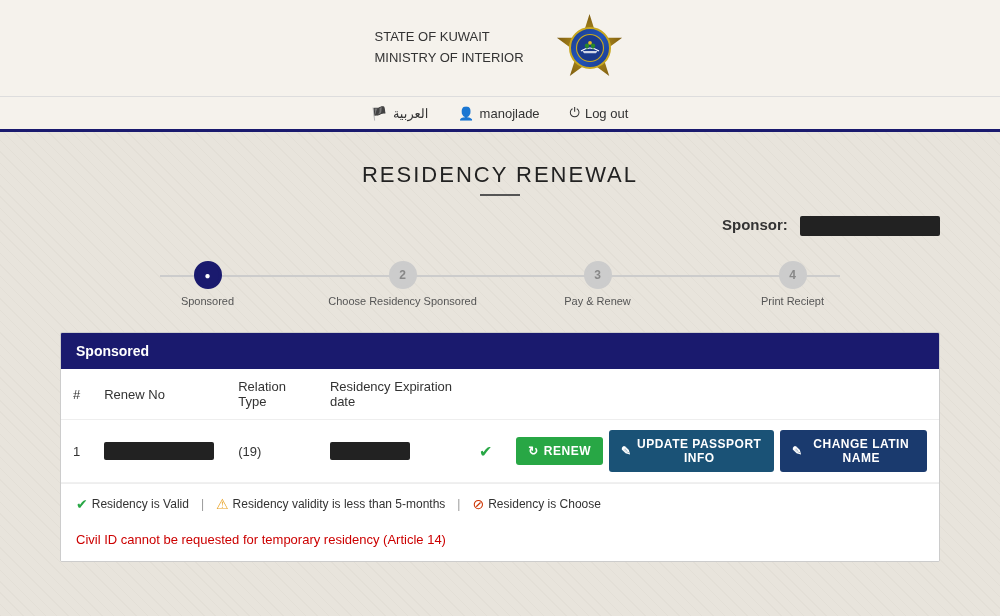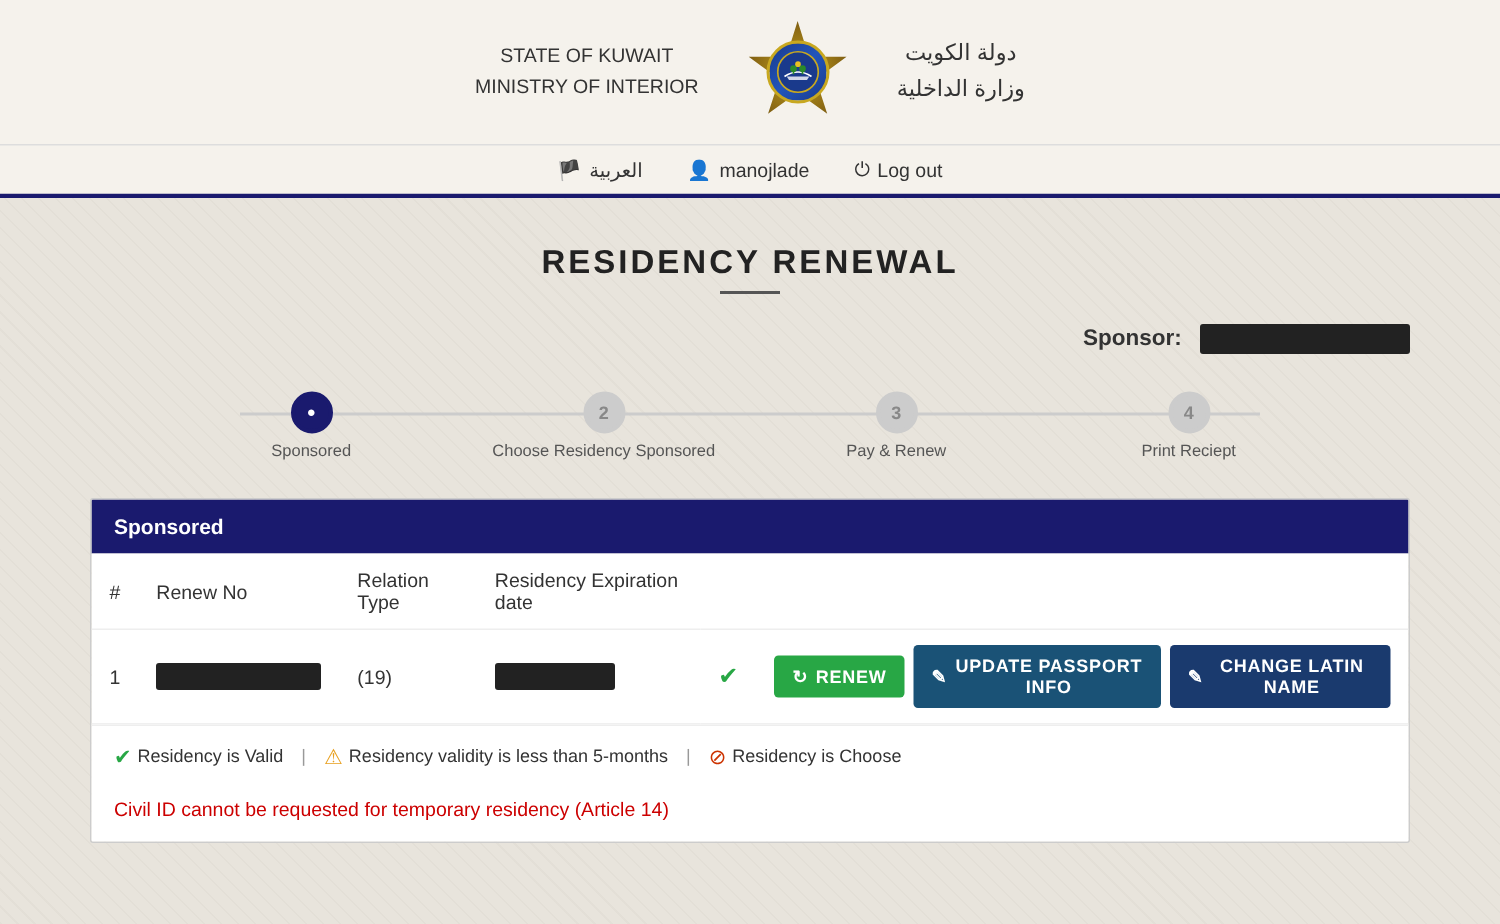--- a/index.html
+++ b/index.html
@@ -28,21 +28,20 @@
 
     .header-top {
       display: flex;
       align-items: center;
       justify-content: center;
       gap: 30px;
       padding-bottom: 12px;
     }
 
     .header-left, .header-right {
-      text-align: center;
       font-size: 13px;
       color: #333;
       line-height: 1.6;
     }
 
     .header-right {
       font-family: 'Arial', sans-serif;
       direction: rtl;
       font-size: 15px;
     }
@@ -107,21 +106,21 @@
     
     .main-content {
       padding: 30px 20px;
       max-width: 920px;
       margin: 0 auto;
     }
 
     .page-title {
       text-align: center;
       font-size: 22px;
-      font-weight: bold;
+      font-weight: normal;
       letter-spacing: 2px;
       color: #222;
       margin-bottom: 6px;
     }
 
     .title-underline {
       width: 40px;
       height: 2px;
       background: #555;
       margin: 0 auto 20px auto;
@@ -362,24 +361,20 @@
           <line x1="16" y1="22" x2="16" y2="18" stroke="#2a8a2a" stroke-width="1.5"></line>
           <line x1="24" y1="22" x2="24" y2="18" stroke="#2a8a2a" stroke-width="1.5"></line>
           <circle cx="16" cy="17" r="3" fill="#2a8a2a"></circle>
           <circle cx="24" cy="17" r="3" fill="#2a8a2a"></circle>
 
           <circle cx="20" cy="13" r="2.5" fill="#e8c020"></circle>
         </svg>
       </div>
     </div>
 
-    <div class="header-right">
-      <div>دولة الكويت</div>
-      <div>وزارة الداخلية</div>
-    </div>
   </div>
 
   <nav class="nav-bar">
     <div class="nav-item">
       <span>🏴</span>
       <span>العربية</span>
     </div>
     <div class="nav-item">
       <span>👤</span>
       <span>manojlade</span>

